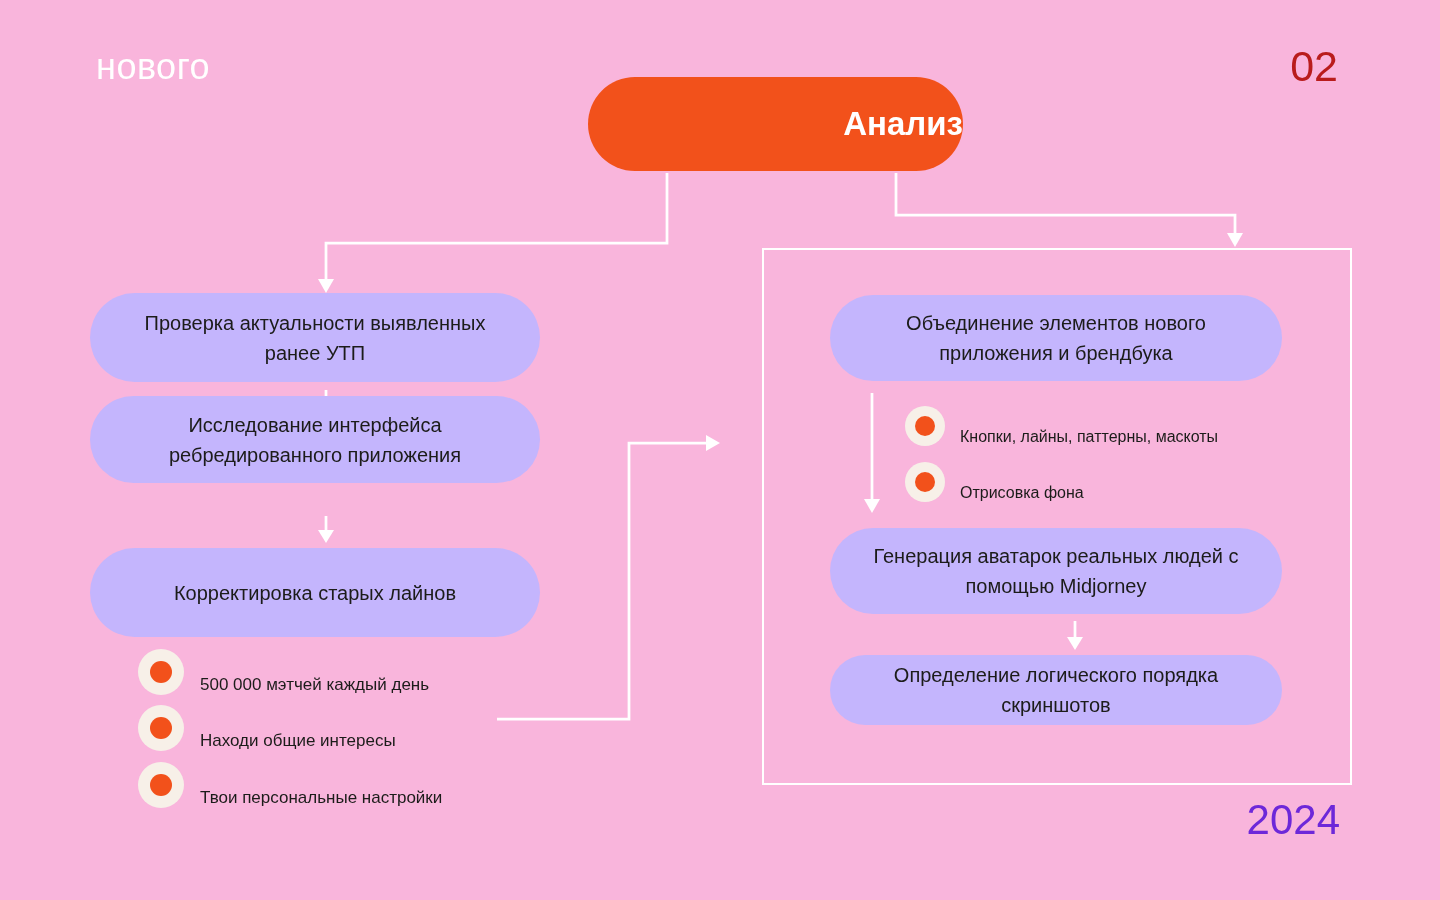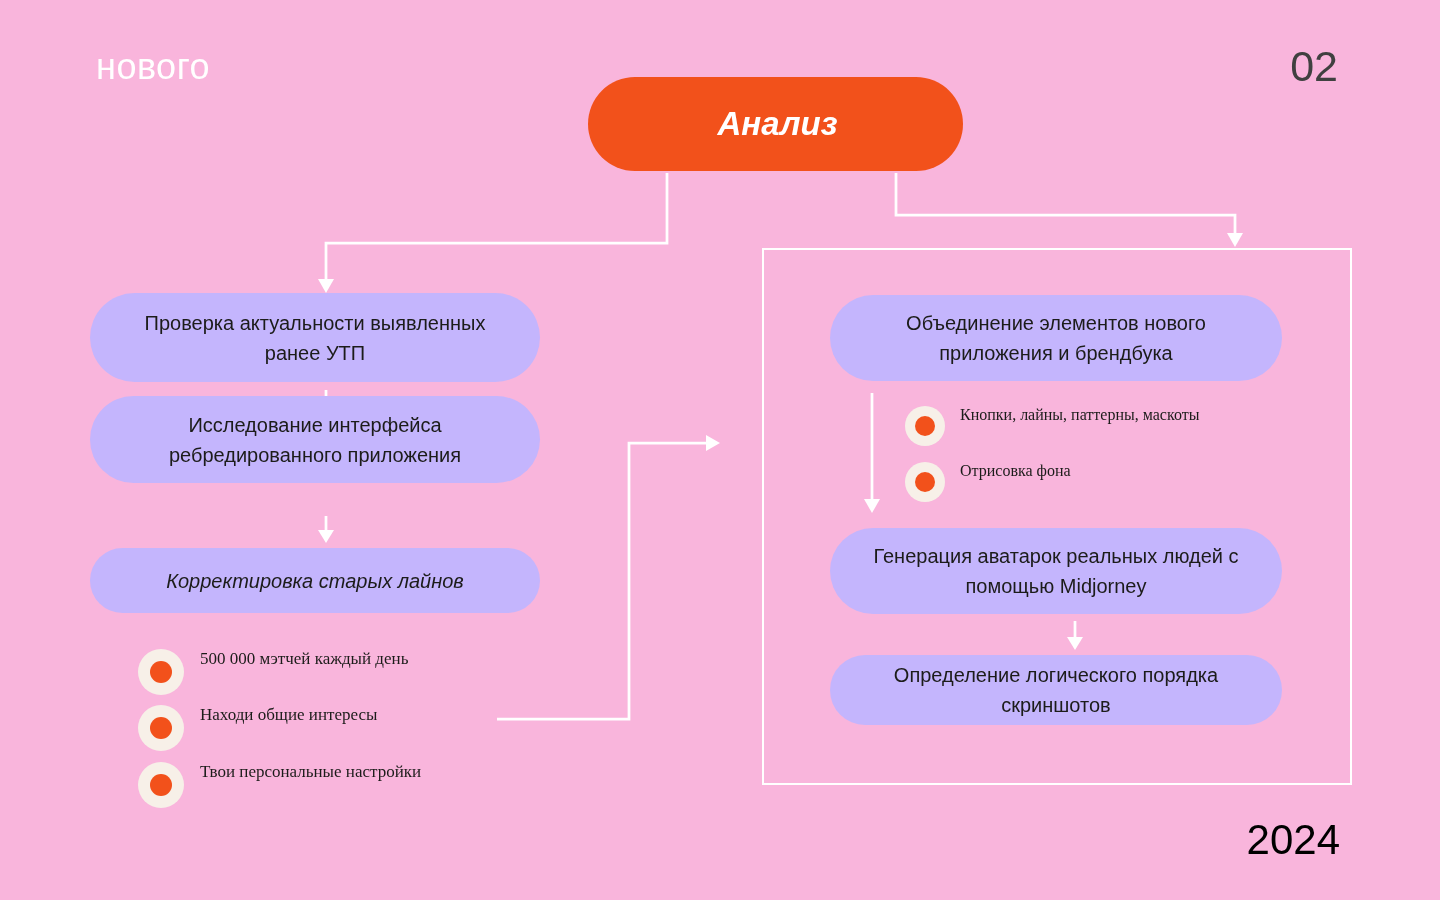--- a/index.html
+++ b/index.html
@@ -8,34 +8,34 @@
   .canvas {
     position:relative; width:1440px; height:900px;
     background:#F9B5DC; overflow:hidden;
   }
   .kicker {
     position:absolute; left:96px; top:46px;
     font-size:36px; color:#fff; letter-spacing:.5px;
   }
   .page-num {
     position:absolute; right:102px; top:42px;
-    font-size:43px; color:#404040;
+    font-size:43px; color:#b91c1c;
   }
   .year {
-    position:absolute; right:100px; top:816px;
-    font-size:42px; color:#000000;
+    position:absolute; right:100px; top:796px;
+    font-size:42px; color:#6d28d9;
   }
   .header-pill {
     position:absolute; left:588px; top:77px; width:375px; height:94px;
     background:#F2511B; border-radius:47px;
     display:flex; align-items:center;
   }
   .tab-analysis {
-    flex:1; text-align:center; color:#fff;
-    font-size:33px; font-weight:bold; padding-left:4px;font-style:italic;
+    flex:1; text-align:right; color:#fff;
+    font-size:33px; font-weight:bold; padding-left:4px;
   }
   .tab-redesign {
     height:66px; margin-right:6px; padding:0 26px;
     background:#F7F0E8; border-radius:33px;
     display:flex; align-items:center;
   }
   .tab-redesign span {
     color:#8B8B86; font-size:31px; font-weight:bold;
   }
   svg.connectors {
@@ -48,21 +48,21 @@
     text-align:center; color:#1C1C1A;
     font-size:20px; line-height:1.5; padding:0 34px;
   }
   .lcol { left:90px;  width:450px; }
   .rcol { left:830px; width:452px; }
   .right-frame {
     position:absolute; left:762px; top:248px; width:590px; height:537px;
     border:2.5px solid #fff;
   }
   .bullet {
-    position:absolute; display:flex; align-items:flex-start;font-family:Liberation Serif, serif;
+    position:absolute; display:flex; align-items:flex-end;
   }
   .bullet-badge {
     background:#F7F0E8; border-radius:50%;
     display:flex; align-items:center; justify-content:center;
     flex:0 0 auto;
   }
   .bullet-badge .dot { background:#F2511B; border-radius:50%; }
   .b-left  .bullet-badge { width:46px; height:46px; }
   .b-left  .bullet-badge .dot { width:22px; height:22px; }
   .b-left  .bullet-text { margin-left:16px; font-size:17px; color:#1C1C1A; }
@@ -98,21 +98,21 @@
       <polygon points="318,404 334,404 326,417"></polygon>
       <polygon points="318,530 334,530 326,543"></polygon>
       <polygon points="706,435 706,451 720,443"></polygon>
       <polygon points="864,499 880,499 872,513"></polygon>
       <polygon points="1067,637 1083,637 1075,650"></polygon>
     </g>
   </svg>
 
   <div class="step-pill lcol" style="top:293px; height:89px;">Проверка актуальности выявленных ранее УТП</div>
   <div class="step-pill lcol" style="top:396px; height:87px;">Исследование интерфейса ребредированного приложения</div>
-  <div class="step-pill lcol" style="top:548px; height:65px;font-style:italic;">Корректировка старых лайнов</div>
+  <div class="step-pill lcol" style="top:548px; height:89px;">Корректировка старых лайнов</div>
 
   <div class="bullet b-left" style="left:138px; top:649px;">
     <div class="bullet-badge">
         <div class="dot"></div>
       </div>
     <div class="bullet-text">500 000 мэтчей каждый день</div>
   </div>
   <div class="bullet b-left" style="left:138px; top:705px;">
     <div class="bullet-badge">
         <div class="dot"></div>

